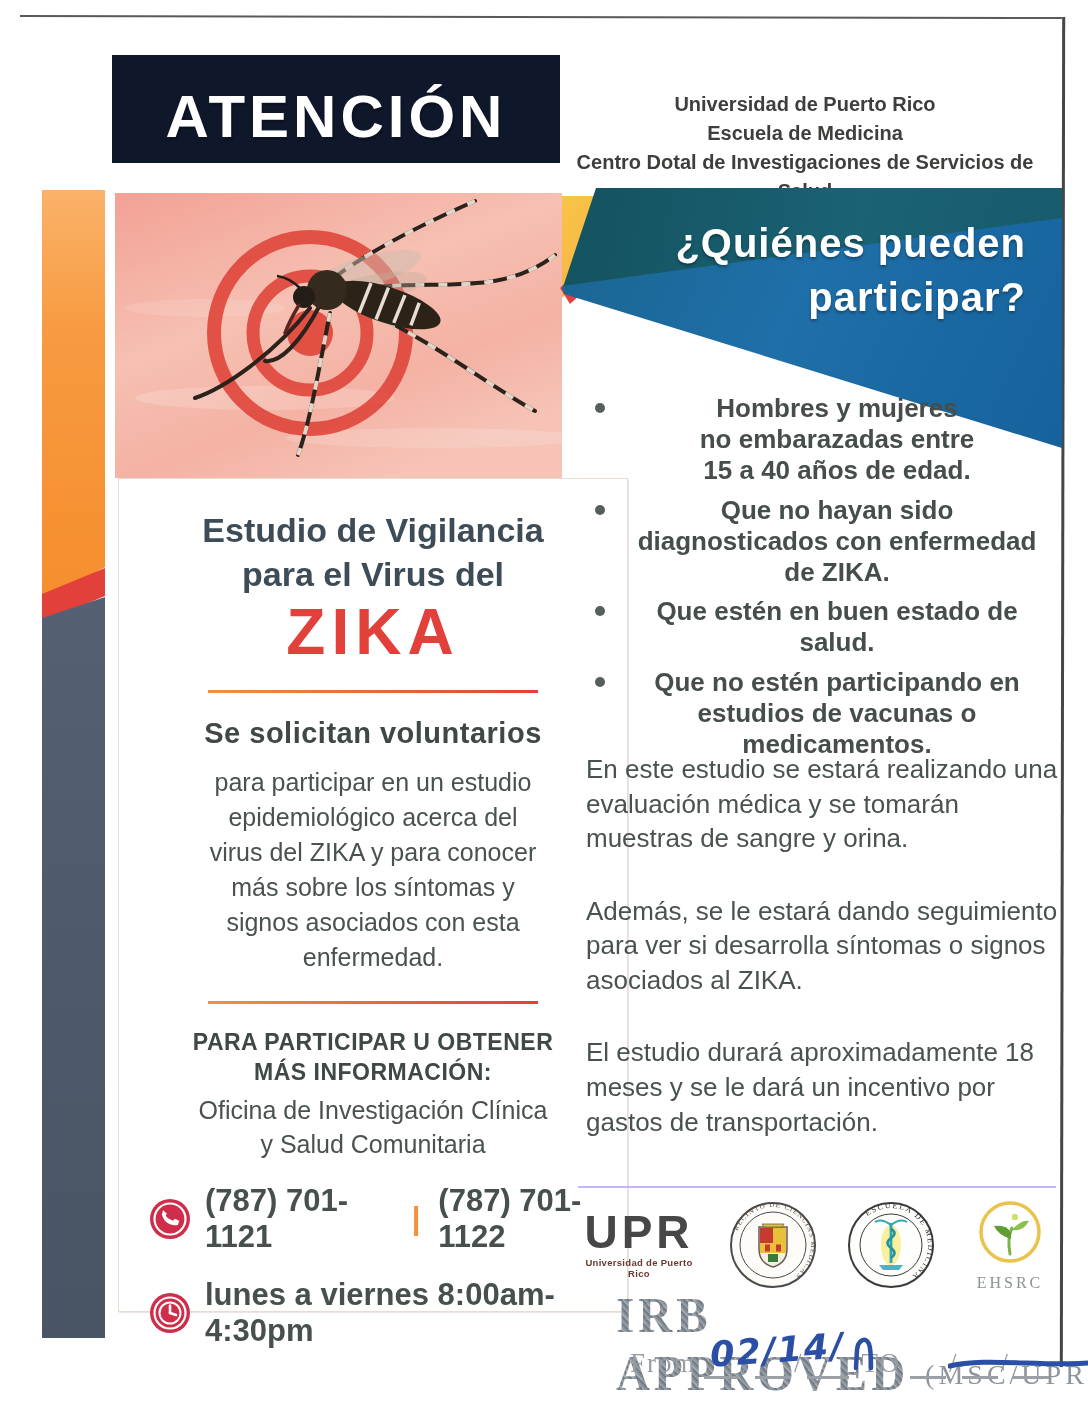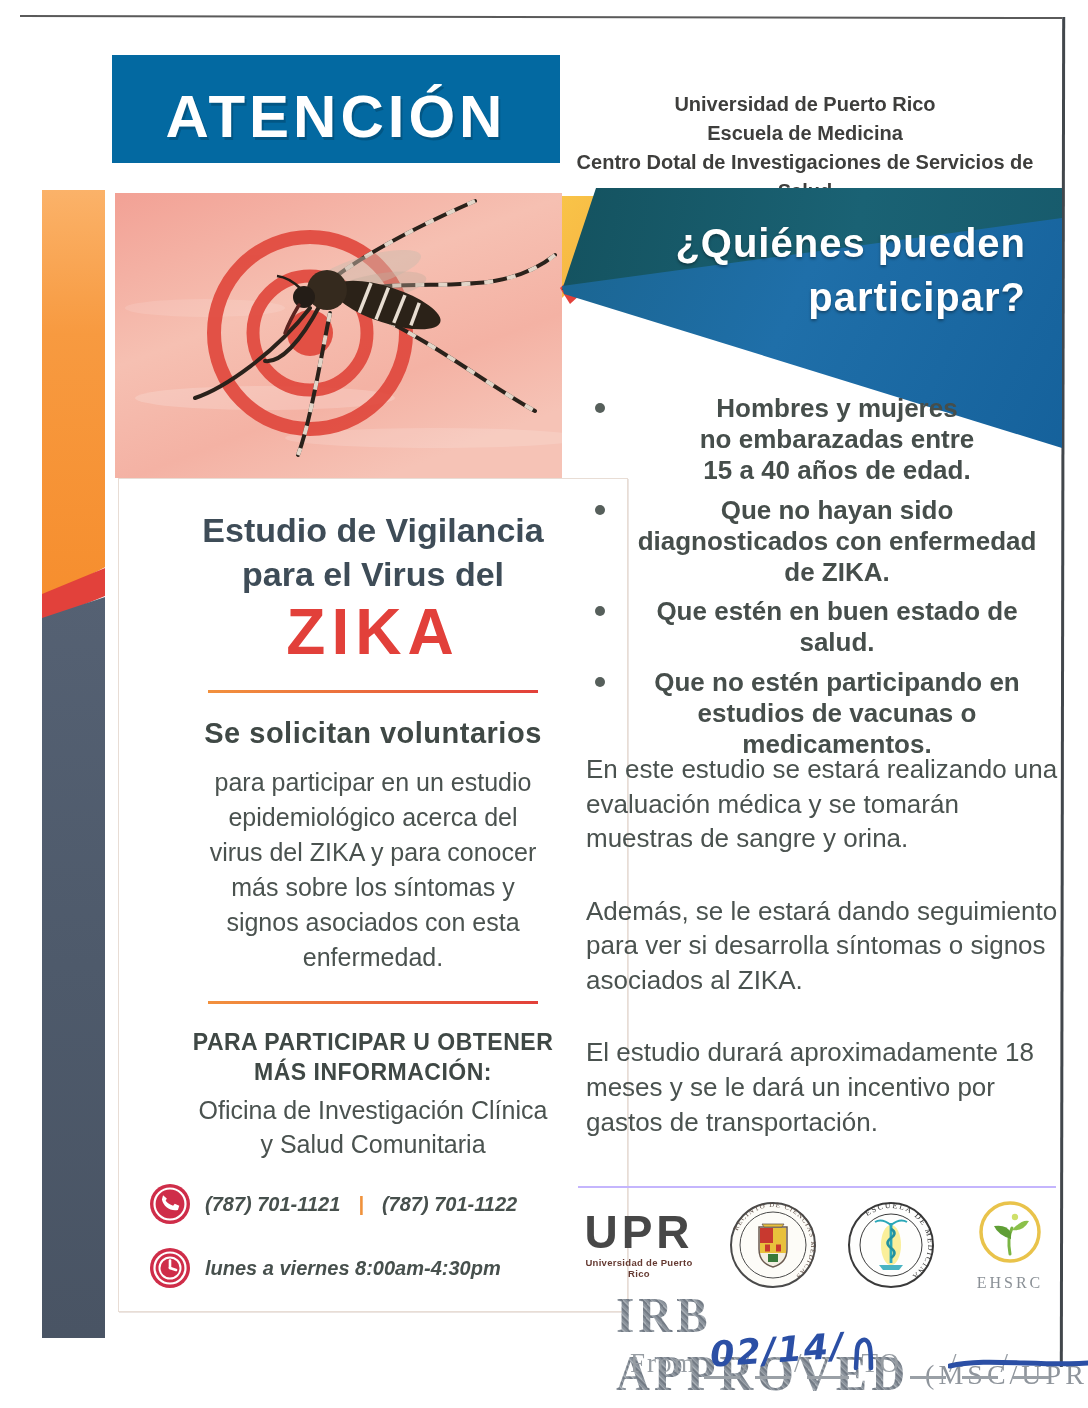--- a/index.html
+++ b/index.html
@@ -15,41 +15,41 @@
   .band-orange{position:absolute;left:42px;top:190px;width:63px;height:410px;
     background:linear-gradient(180deg,#fbb269 0%,#f79a40 35%,#f68e2e 100%);
     clip-path:polygon(0 0,100% 0,100% 92%,0 100%);}
   .band-red{position:absolute;left:42px;top:568px;width:63px;height:54px;background:#e2413b;
     clip-path:polygon(0 48%,100% 0,100% 52%,0 100%);}
   .band-slate{position:absolute;left:42px;top:592px;width:63px;height:746px;background:#4e5a6b;
     background:linear-gradient(180deg,#556173 0%,#4e5a6b 50%,#495464 100%);
     clip-path:polygon(0 26px,100% 5px,100% 100%,0 100%);}
 
   
-  .attention{position:absolute;left:112px;top:55px;width:448px;height:108px;background:#0369a1;
+  .attention{position:absolute;left:112px;top:55px;width:448px;height:108px;background:#0f172a;
     display:flex;align-items:flex-end;justify-content:center;box-sizing:border-box;padding-bottom:12px;}
   .attention-text{color:#fff;font-size:60px;font-weight:900;letter-spacing:4px;
     text-shadow:2px 3px 0 rgba(0,0,0,0.18);}
 
   
   .photo{position:absolute;left:115px;top:193px;width:447px;height:285px;overflow:hidden;}
 
   
   .card{position:absolute;left:118px;top:478px;width:510px;height:834px;background:#fff;
     border:1px solid #e8ddd5;box-shadow:1px 1px 0 rgba(180,150,140,0.25);box-sizing:border-box;
     text-align:center;padding-top:30px;}
   .card-title{font-size:34px;font-weight:700;color:#3e4c57;line-height:1.28;}
   .zika{font-size:64px;font-weight:900;color:#e2403a;letter-spacing:6px;margin-top:4px;line-height:1;}
   .rule{width:330px;height:3px;margin:26px auto 24px auto;background:linear-gradient(90deg,#f2913e,#e2403a);}
   .lead{font-size:29px;font-weight:800;color:#3f4845;letter-spacing:0.5px;}
   .body-text{font-size:25px;line-height:1.4;margin-top:15px;color:#4a524f;text-align:center;}
   .cta-heading{font-size:23px;font-weight:800;letter-spacing:0.5px;line-height:1.3;color:#3f4845;}
   .office{font-size:25px;line-height:1.35;margin-top:6px;}
-  .contact-row{display:flex;align-items:center;margin:22px 0 0 30px;gap:14px;font-size:20px;
-    font-weight:700;color:#47504d;text-align:left;font-style:italic;}
+  .contact-row{display:flex;align-items:center;margin:22px 0 0 30px;gap:14px;font-size:31px;
+    font-weight:700;color:#47504d;text-align:left;}
   .sep{color:#f0923c;font-weight:700;margin:0 4px;}
   .badge{flex:0 0 auto;width:42px;height:42px;}
 
   
   .org-header{position:absolute;left:572px;top:90px;width:466px;text-align:center;
     font-size:20px;font-weight:700;color:#3e3e3c;line-height:1.45;}
 
   
   .banner{position:absolute;left:560px;top:188px;width:502px;height:292px;}
   .banner .tri-orange{position:absolute;inset:0;clip-path:polygon(2px 8px,100px 8px,2px 110px);

